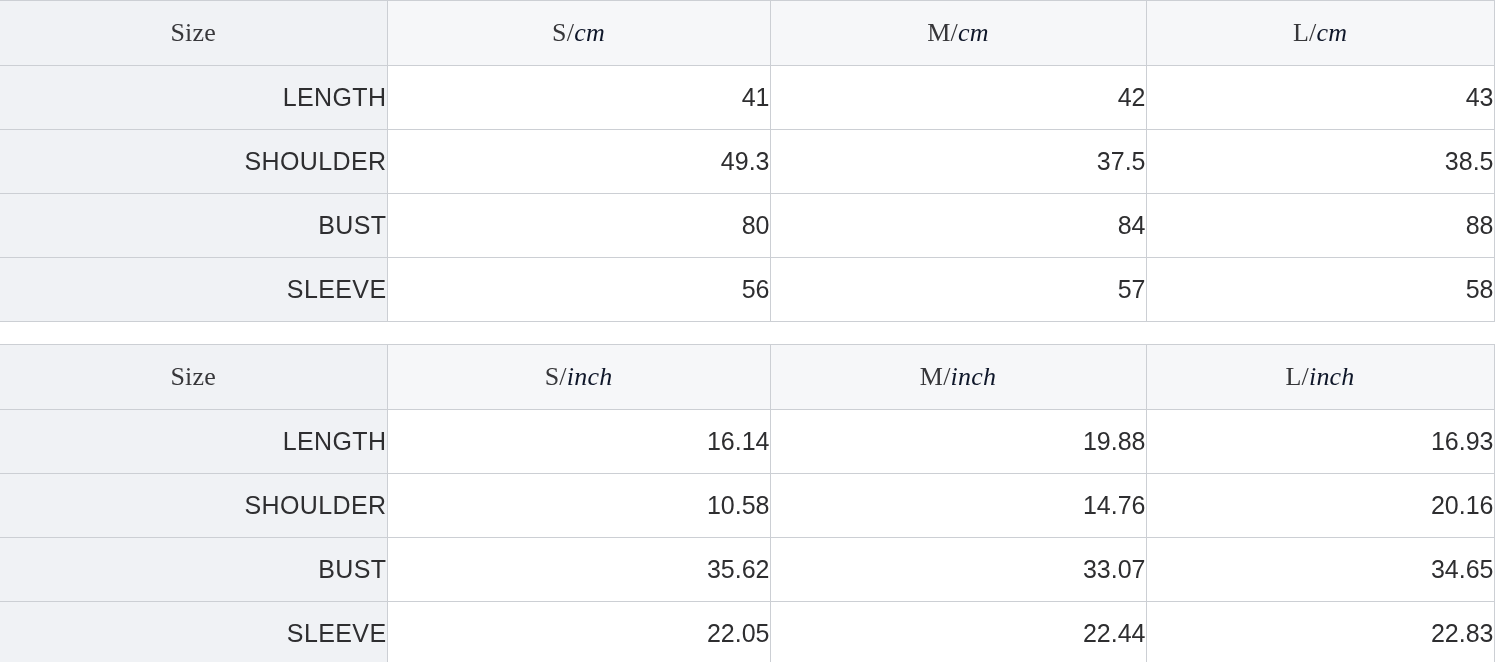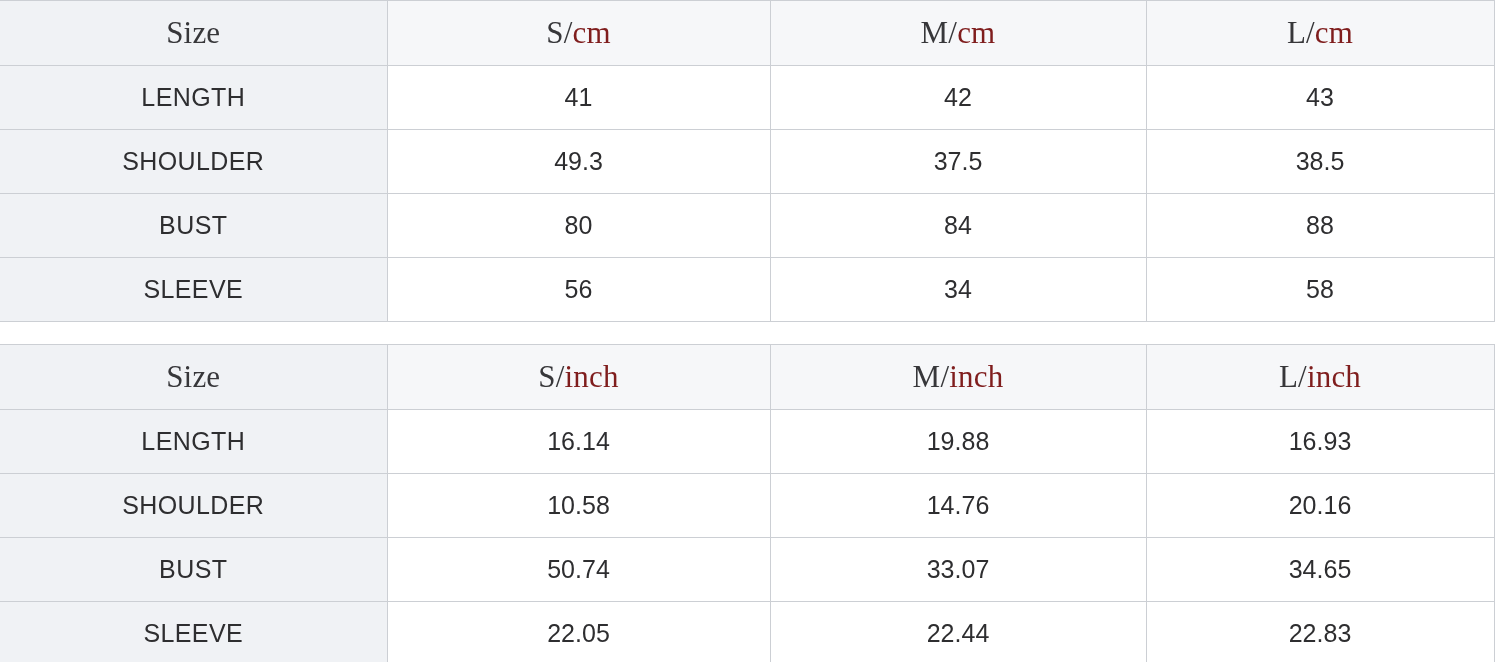--- a/index.html
+++ b/index.html
@@ -42,45 +42,46 @@
     text-align: center;
     vertical-align: middle;
     font-weight: 400;
   }
 
   
   .size-table thead th {
     height: 64px;
     background: #f6f7f9;
     font-family: "Liberation Serif", serif;
-    font-size: 31px;
+    font-size: 26px;
     color: #37373a;
     letter-spacing: .2px;
   }
   .size-table thead th.lbl {
     background: #f0f2f5;
   }
 
   
   .size-table tbody td {
     height: 63px;
     background: #ffffff;
     font-family: "Liberation Sans", sans-serif;
     font-size: 25px;
     color: #2e2e30;
+    text-align: right;
   }
   .size-table tbody td.lbl {
     background: #f0f2f5;
     font-size: 25px;
     color: #2e2e30;
     letter-spacing: .4px;
   }
 
   
-  .unit { color: #7f1d1d; }
+  .unit { color: #0f172a; font-style: italic; }
   .sizeletter { color: #37373a; }
 
   
   .table-gap {
     height: 22px;
     background: #ffffff;
   }
 
   
   .t1 { margin-top: 0; }
@@ -126,21 +127,21 @@
       </tr>
       <tr>
         <td class="lbl">BUST</td>
         <td>80</td>
         <td>84</td>
         <td>88</td>
       </tr>
       <tr>
         <td class="lbl">SLEEVE</td>
         <td>56</td>
-        <td>34</td>
+        <td>57</td>
         <td>58</td>
       </tr>
     </tbody>
   </table>
 
   <div class="table-gap"></div>
 
   <table class="size-table t2">
     <colgroup>
       <col class="c-label">
@@ -170,21 +171,21 @@
         <td>16.93</td>
       </tr>
       <tr>
         <td class="lbl">SHOULDER</td>
         <td>10.58</td>
         <td>14.76</td>
         <td>20.16</td>
       </tr>
       <tr>
         <td class="lbl">BUST</td>
-        <td>50.74</td>
+        <td>35.62</td>
         <td>33.07</td>
         <td>34.65</td>
       </tr>
       <tr>
         <td class="lbl">SLEEVE</td>
         <td>22.05</td>
         <td>22.44</td>
         <td>22.83</td>
       </tr>
     </tbody>

